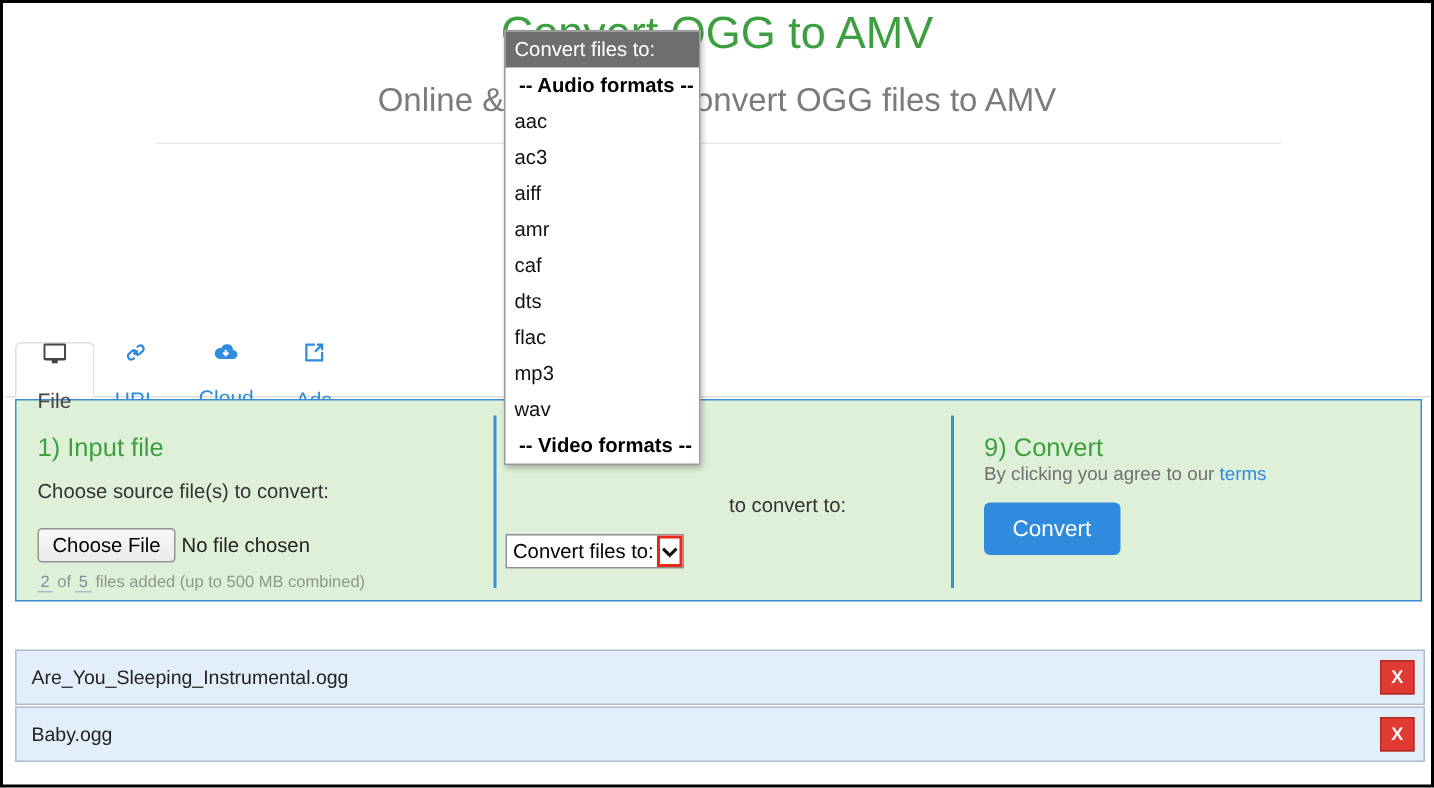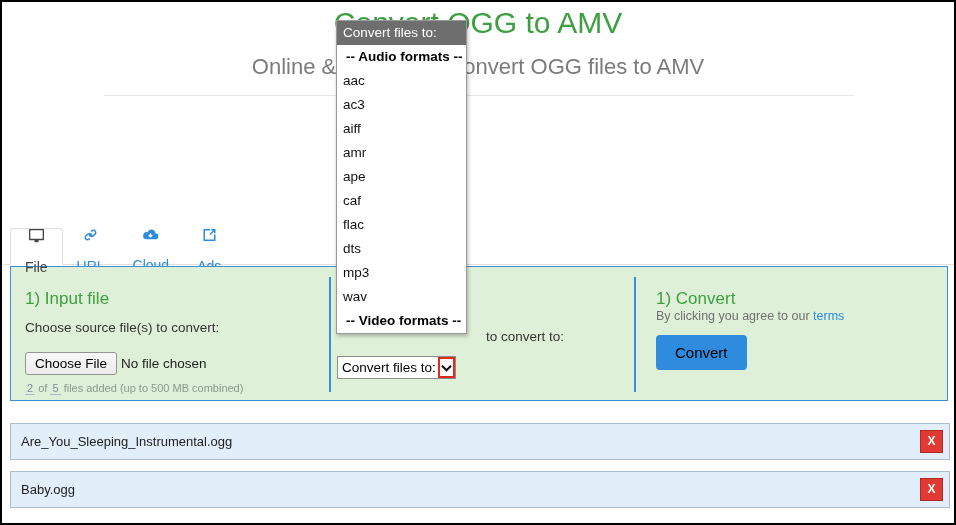--- a/index.html
+++ b/index.html
@@ -167,21 +167,21 @@
     left: 14px; top: 42px;
     font-size: 12.5px;
     color: #707070;
     white-space: nowrap;
   }
   .terms-line a { color: #2e8bdd; text-decoration: none; }
   .convert-btn {
     position: absolute;
     left: 14px; top: 68px;
     background: #2e8bdd;
-    color: #000000;
+    color: #ffffff;
     border: none;
     border-radius: 4px;
     font-size: 15px;
     font-family: "Liberation Sans", sans-serif;
     padding: 9px 19px;
     line-height: 17px;
     cursor: pointer;
   }
 
   
@@ -277,21 +277,21 @@
     background: #e03a32;
     border: 1px solid #ad2b25;
     color: #ffffff;
     font-size: 12px;
     font-weight: bold;
     line-height: 21px;
     text-align: center;
     cursor: pointer;
     box-sizing: border-box;
   }
-  #file-row-0 { top: 421px; }
+  #file-row-0 { top: 431px; }
   #file-row-1 { top: 469px; }
 </style>
 </head>
 <body>
 
 <div id="frame">
 
   <div class="page-title">Convert OGG to AMV</div>
   <div class="page-subtitle">Online &amp; free tool to convert OGG files to AMV</div>
   <div class="header-rule"></div>
@@ -355,21 +355,21 @@
     </div>
     <div class="muted-small" style="left:14px; top:115px;">
       <u>2</u>
       <span>of</span>
       <u>5</u>
       <span>files added (up to 500 MB combined)</span>
     </div>
 
     <div class="sec-text" style="left:475px; top:62px;">to convert to:</div>
 
-    <div class="sec-title" style="left:645px; top:22px;">1) Convert</div>
+    <div class="sec-title" style="left:645px; top:22px;">9) Convert</div>
     <div class="terms-line" style="left:645px;">
       <span>By clicking you agree to our</span>
       <a href="#">terms</a>
     </div>
     <button class="convert-btn" style="left:645px;">Convert</button>
   </div>
 
   <div class="select-box">
     <span class="sb-label">Convert files to:</span>
     <span class="sb-arrow">
@@ -380,24 +380,23 @@
   </div>
 
   <div class="dropdown">
     <div class="dd-header">Convert files to:</div>
     <ul class="dd-list" id="dd-list">
         <li class="dd-item group">-- Audio formats --</li>
         <li class="dd-item">aac</li>
         <li class="dd-item">ac3</li>
         <li class="dd-item">aiff</li>
         <li class="dd-item">amr</li>
-        <li class="dd-item">ape</li>
         <li class="dd-item">caf</li>
+        <li class="dd-item">dts</li>
         <li class="dd-item">flac</li>
-        <li class="dd-item">dts</li>
         <li class="dd-item">mp3</li>
         <li class="dd-item">wav</li>
         <li class="dd-item group">-- Video formats --</li>
       </ul>
   </div>
 
   <div class="file-row" id="file-row-0">
     <span class="fname">Are_You_Sleeping_Instrumental.ogg</span>
     <span class="xbtn">X</span>
   </div>

